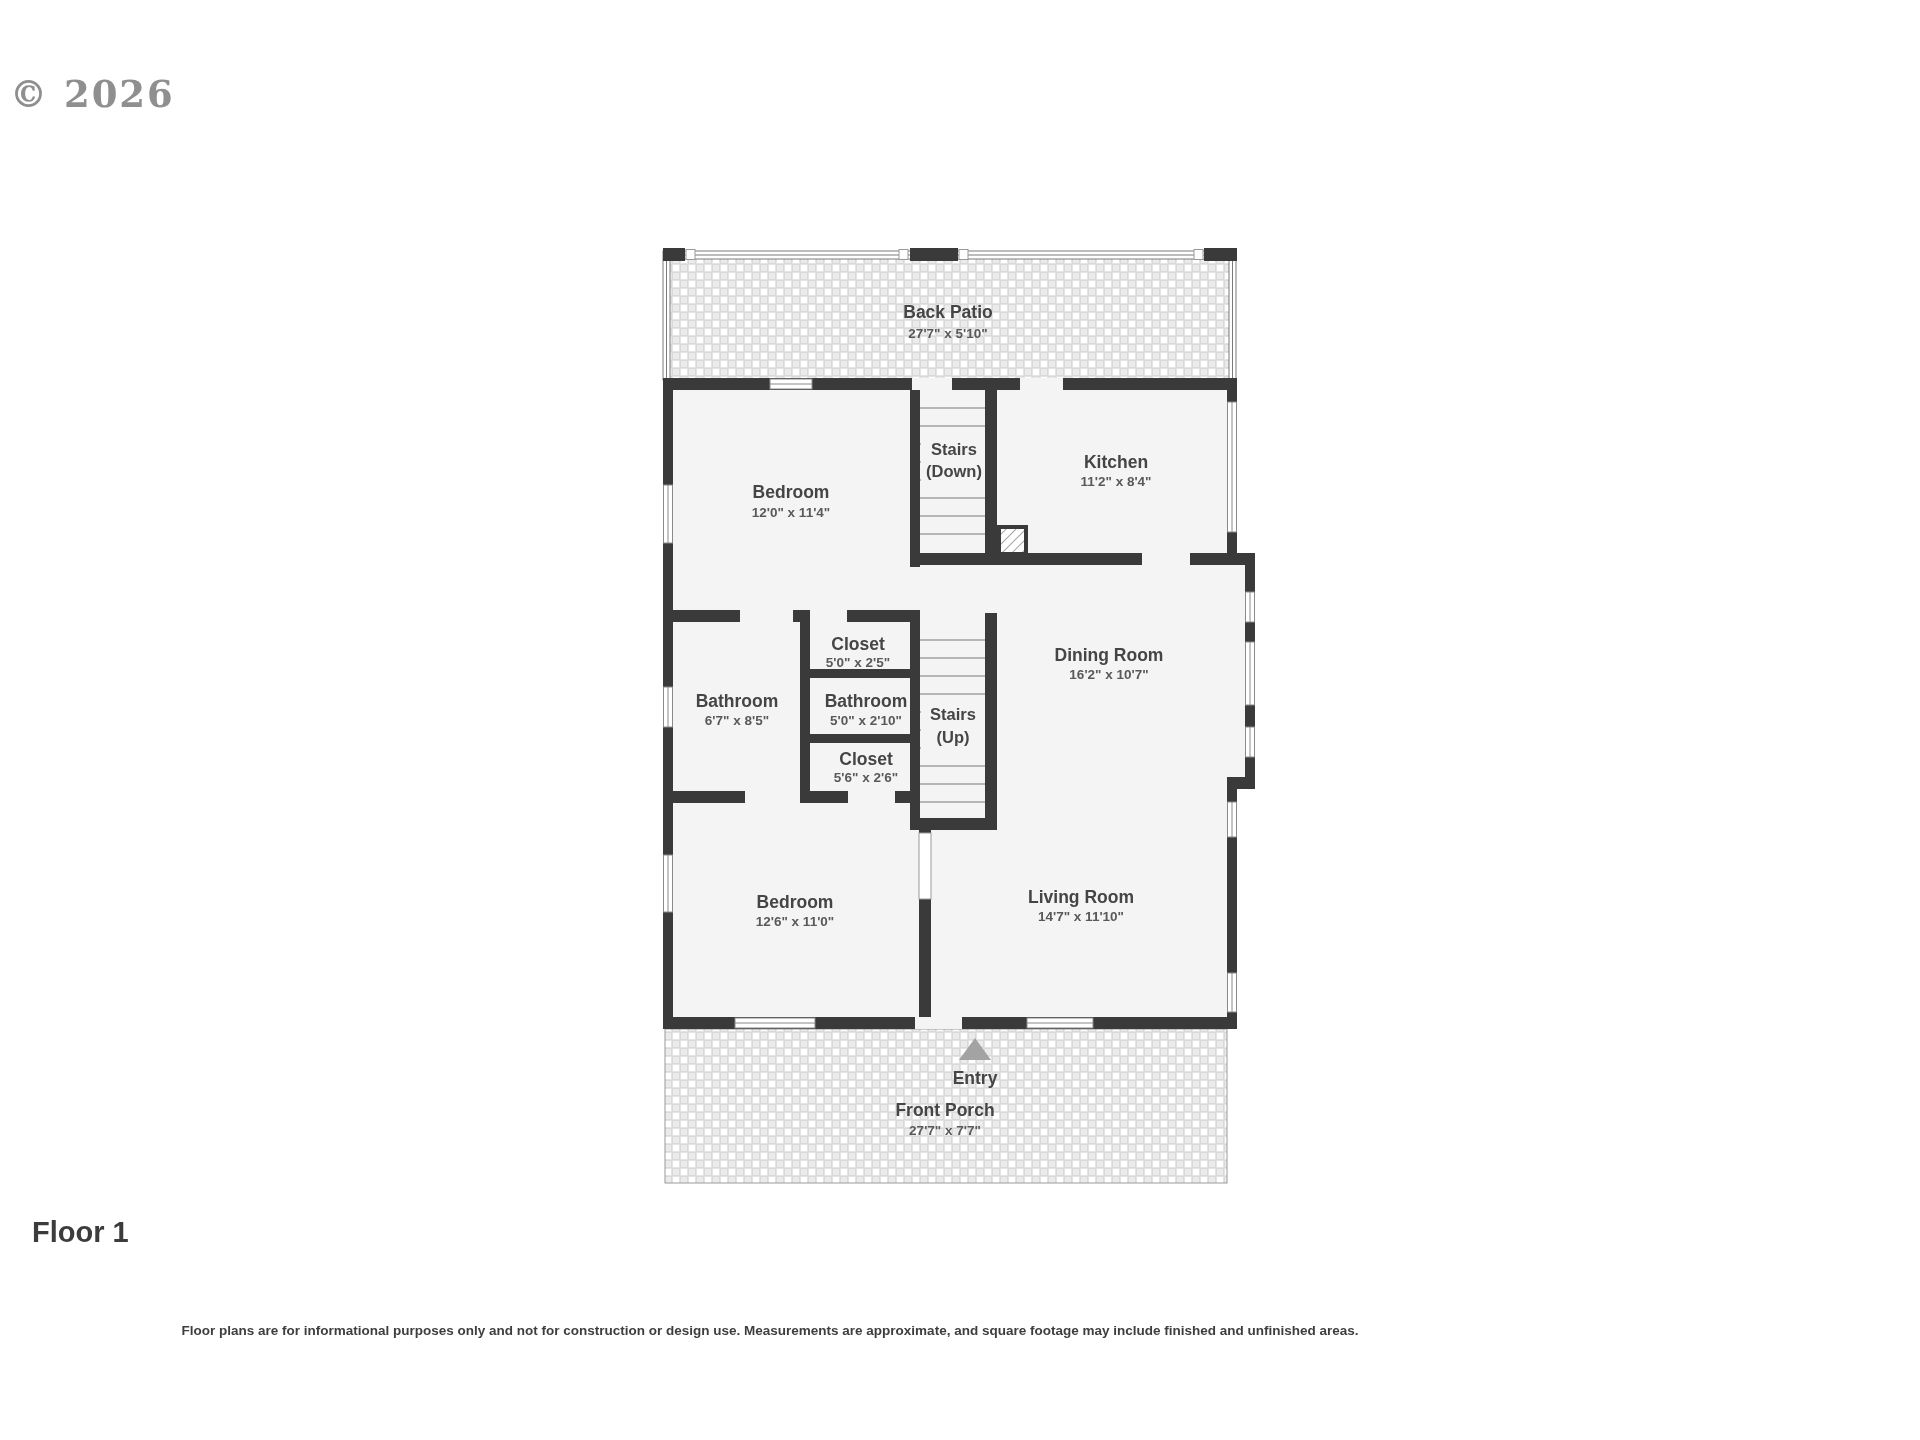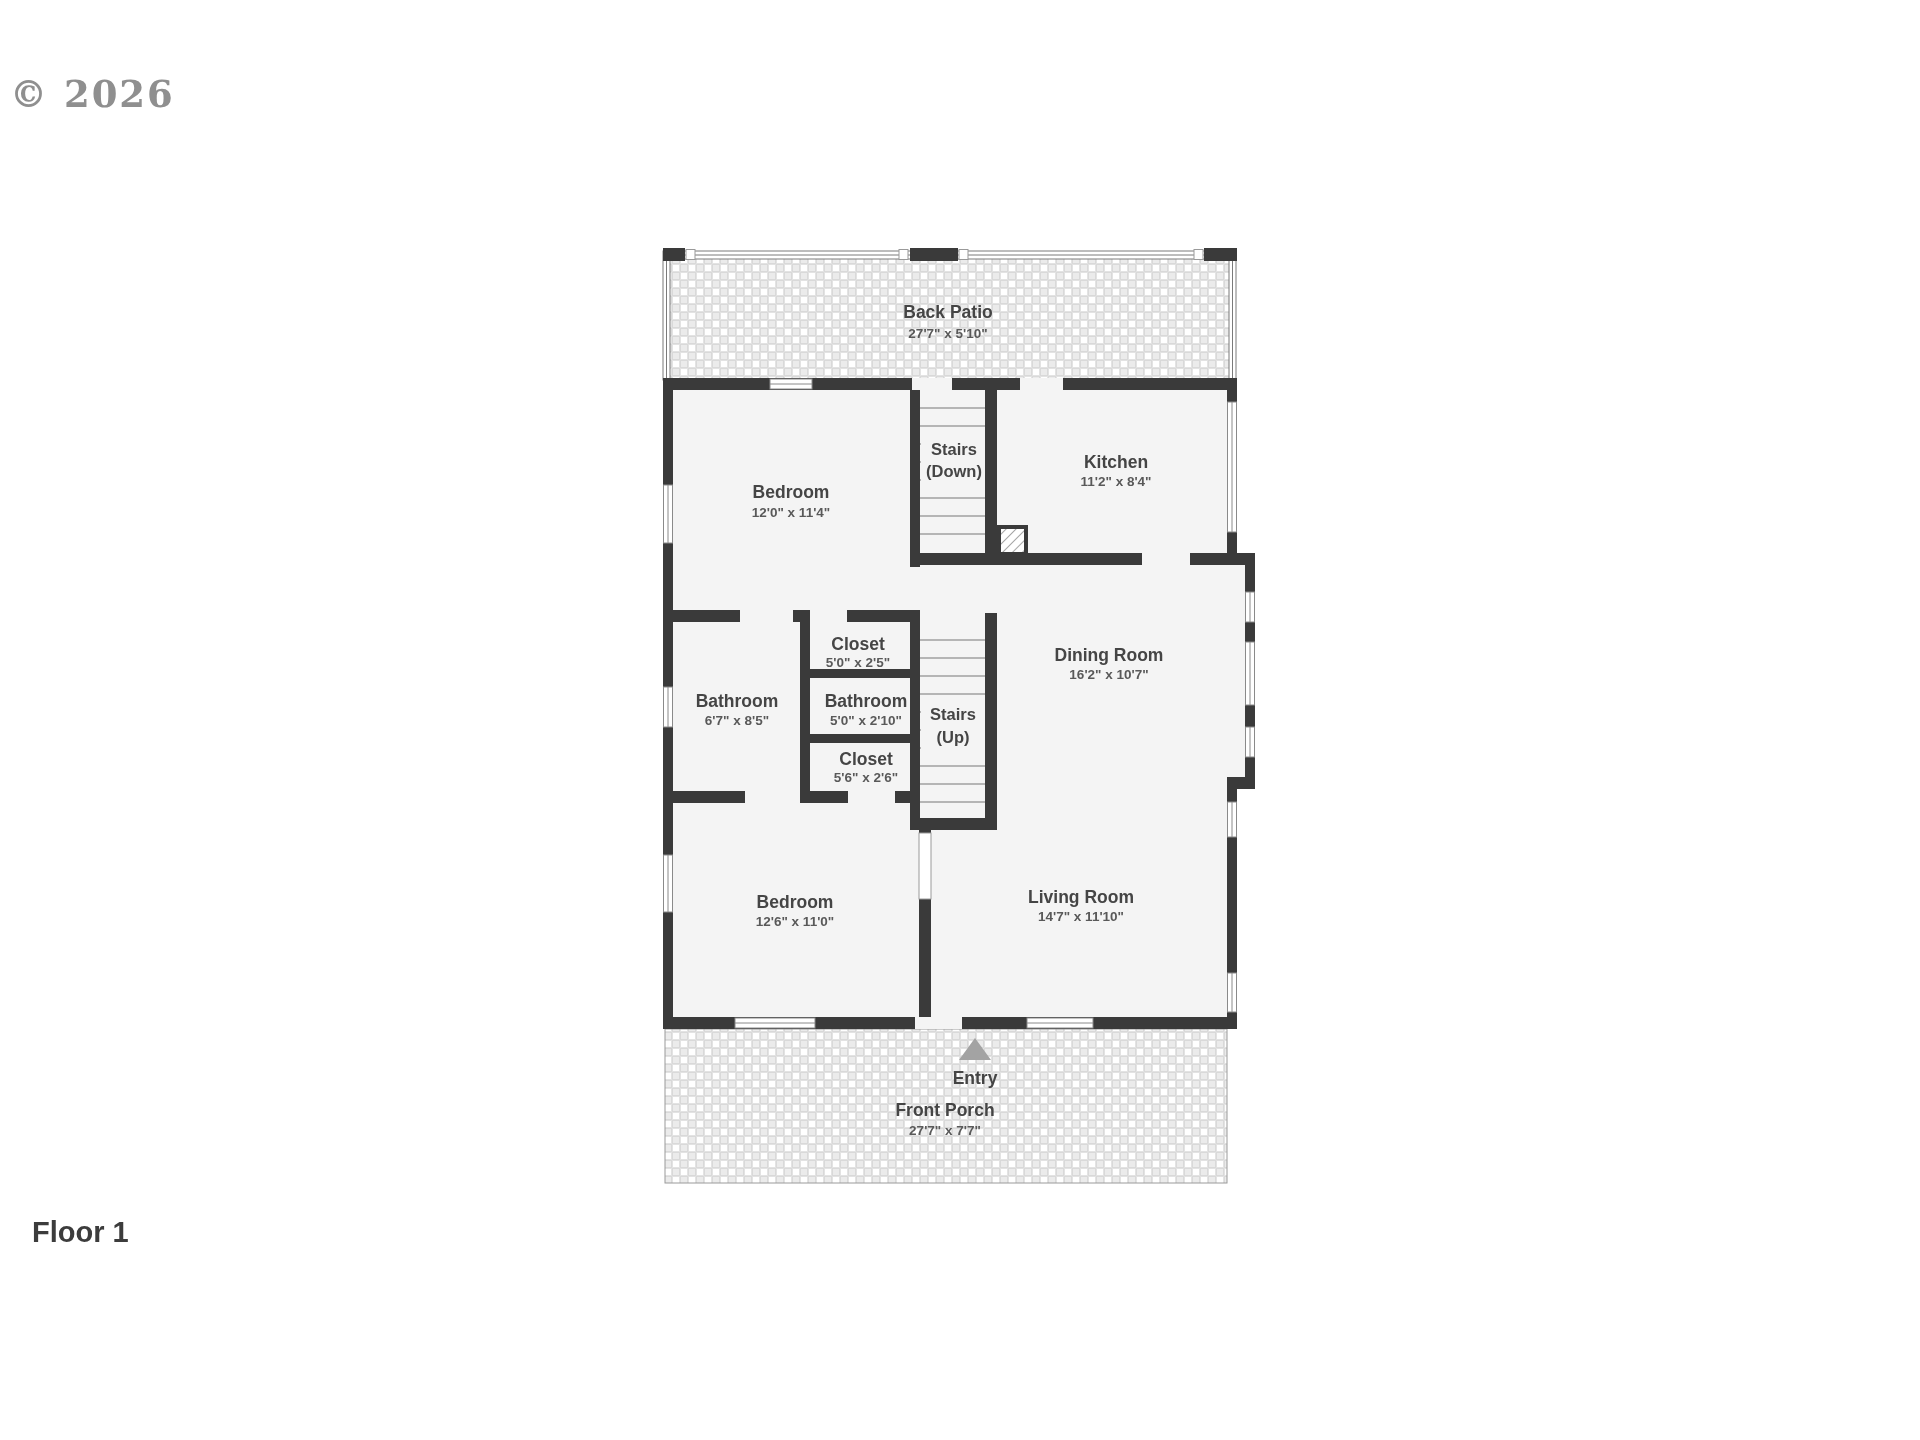--- a/index.html
+++ b/index.html
@@ -222,14 +222,15 @@
         <text class="room-name" x="975" y="1084">Entry</text>
       </g>
       <g>
         <text class="room-name" x="945" y="1116">Front Porch</text>
         <text class="room-dims" x="945" y="1135">27'7" x 7'7"</text>
       </g>
     </g>
   </svg>
 
   <div class="floor-label">Floor 1</div>
+  <div class="disclaimer">Floor plans are for informational purposes only and not for construction or design use. Measurements are approximate, and square footage may include finished and unfinished areas.</div>
 
 </div>
 
 </body></html>

